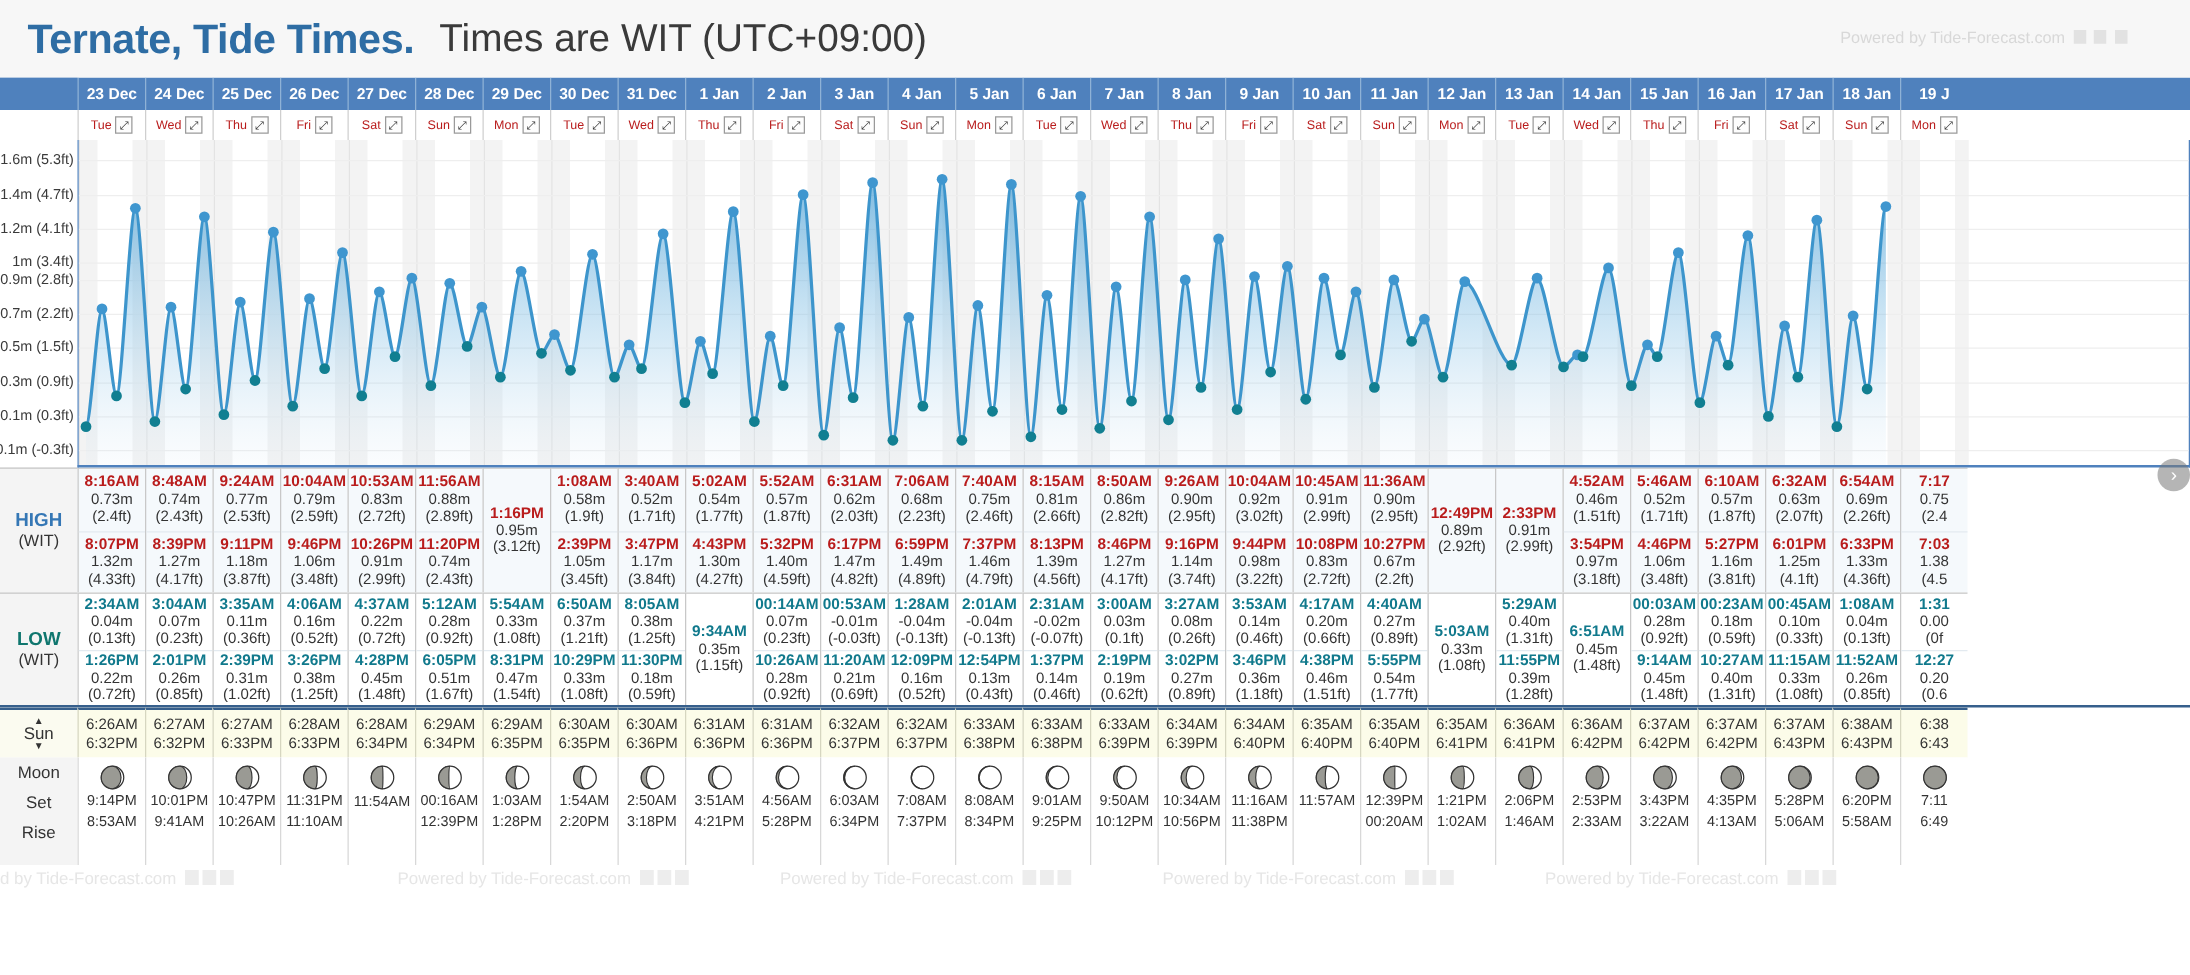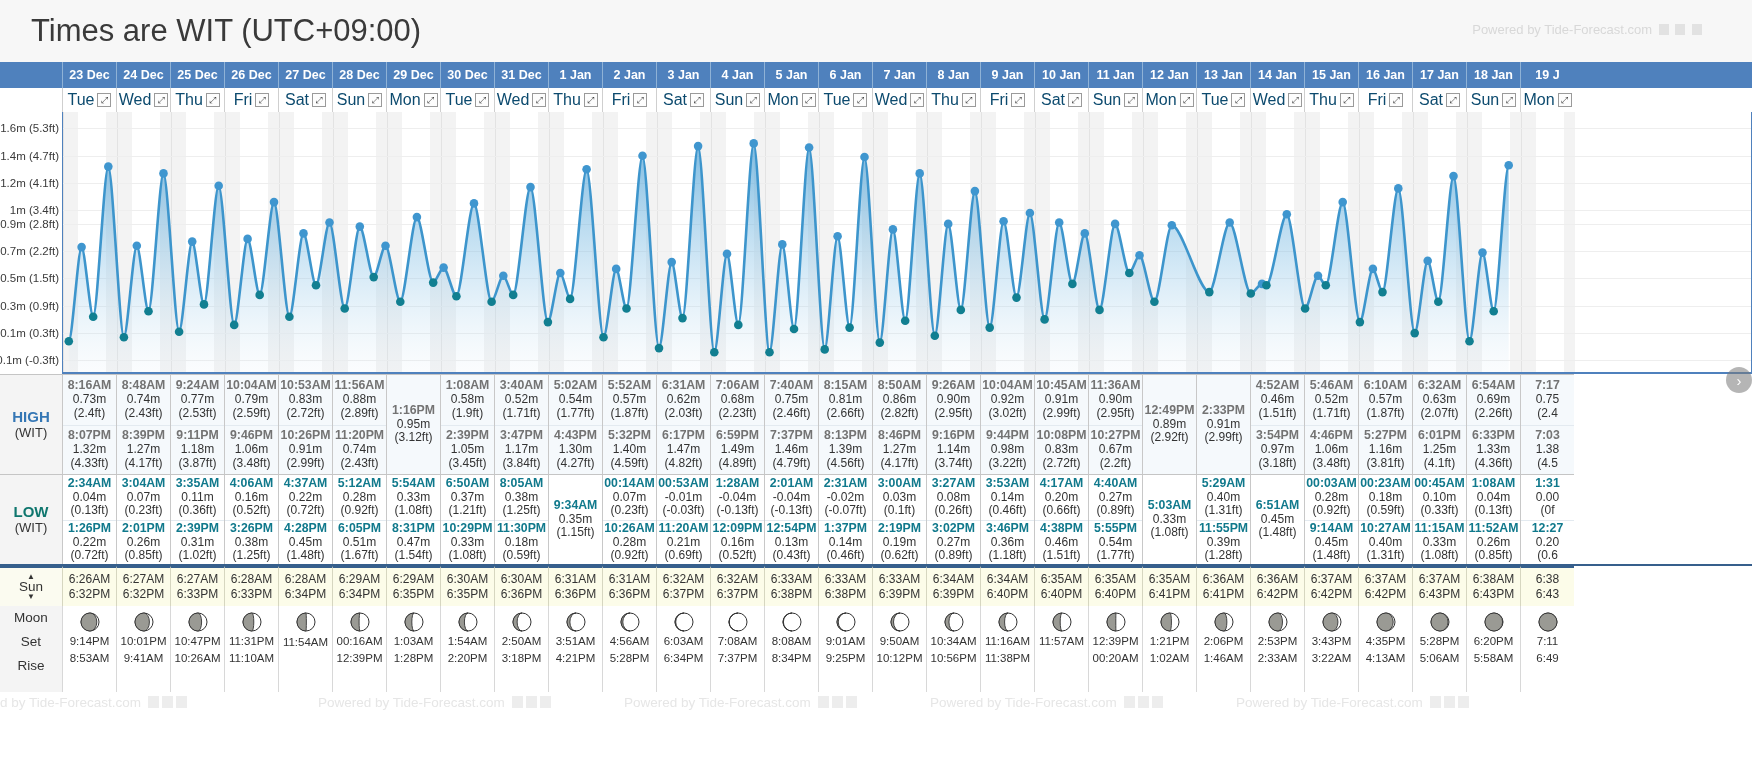--- a/index.html
+++ b/index.html
@@ -18,21 +18,21 @@
     display: flex; align-items: center;
     padding-left: 22px;
     background: #f7f7f7;
     position: relative;
   }
   .title-strong {
     font-size: 33px; font-weight: bold; color: #2e6da4;
     letter-spacing: -0.3px; white-space: nowrap;
   }
   .title-rest {
-    font-size: 31px; color: #3a3a3a; margin-left: 9px; white-space: nowrap;
+    font-size: 31px; color: #3a3a3a; margin-left: 20px; white-space: nowrap;
   }
   .powered-top {
     position: absolute; right: 50px; top: 22px;
     font-size: 13px; color: #d8d8d8; white-space: nowrap;
   }
   .pow-ico { display:inline-block; width:10px; height:11px; background:#e2e2e2; margin-left:3px; vertical-align:-1px;}
 
   
   .gridrow { display: flex; width: 1752px; }
   .lab {
@@ -49,21 +49,21 @@
     height:26px; color:#fff; font-size:12.5px; font-weight:bold;
     display:flex; align-items:center; justify-content:center;
     border-left:1px solid #8fb2d6;
   }
   
   .dowheader { height:24px; background:#fff; }
   .dow-cell {
     height:24px; display:flex; align-items:center; justify-content:center;
     gap:3px; border-left:1px solid #cfcfcf; background:#fff;
   }
-  .dow-txt { font-size:16px; color:#0c4a6e; }
+  .dow-txt { font-size:10px; color:#b91c1c; }
   .expand {
     width:14px; height:14px; border:1px solid #9a9a9a; background:#fdfdfd;
     display:flex; align-items:center; justify-content:center;
     font-size:9px; color:#333; line-height:1;
   }
 
   
   .chartrow { height:262px; }
   .chartrow .lab {
     width:62px; flex:0 0 62px; align-items:flex-end; justify-content:flex-start;
@@ -95,21 +95,21 @@
     border-left:1px solid #c8c8c8; border-top:1px solid #c5c5c5;
     height:100%; display:flex; flex-direction:column;
   }
   .hl-sub-cell {
     flex:1 1 50%; display:flex; flex-direction:column;
     align-items:center; justify-content:center;
     padding:1px 0; line-height:1.12;
   }
   .hl-sub-cell + .hl-sub-cell { border-top:1px solid #e3eaf0; }
   .hl-time { font-size:12.3px; font-weight:bold; white-space:nowrap; }
-  .high .hl-time { color:#737373; }
+  .high .hl-time { color:#b91c1c; }
   .low  .hl-time { color:#10798c; }
   .hl-m  { font-size:12px; color:#333; white-space:nowrap; }
   .hl-ft { font-size:12px; color:#333; white-space:nowrap; }
   .highrow { height:100px; }
   .highrow .hl-cell { background:#f5f9fc; }
   .lowrow  { height:92px; }
   .lowrow .hl-cell { background:#ffffff; }
   .lowrow  { border-bottom:2px solid #365f8c; }
   .single { justify-content:center;text-align:right; }
 
@@ -156,20 +156,21 @@
     display:flex; align-items:center; justify-content:center;
     color:#fff; font-size:15px; z-index:40;
   }
 </style>
 </head>
 <body>
 
 <div id="root">
 
   <div class="titlebar">
+    <span class="title-strong">Ternate, Tide Times.</span>
     <span class="title-rest">Times are WIT (UTC+09:00)</span>
     <span class="powered-top">
       <span>Powered by Tide-Forecast.com</span>
       <span class="pow-ico"></span>
       <span class="pow-ico"></span>
       <span class="pow-ico"></span>
     </span>
   </div>
 
   <div class="gridrow dateheader">

